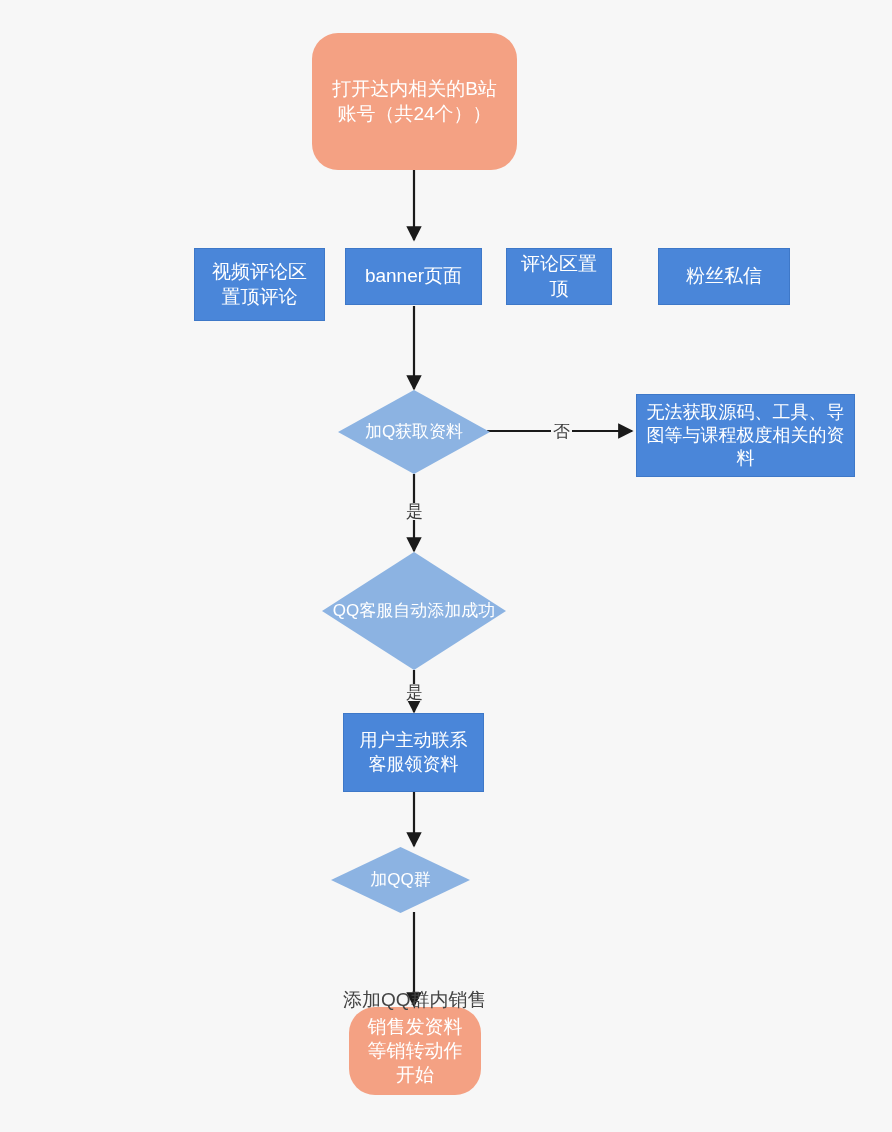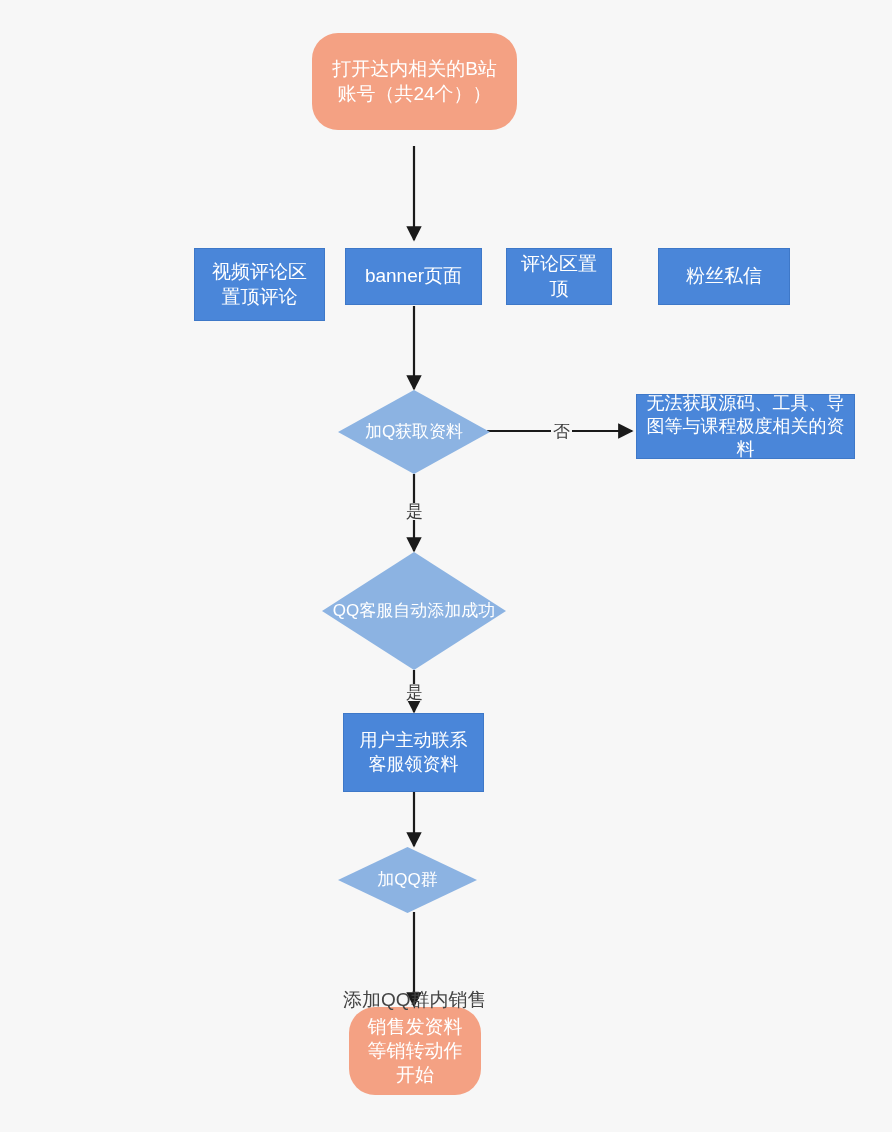--- a/index.html
+++ b/index.html
@@ -116,21 +116,21 @@
 
     <line x1="414" y1="474" x2="414" y2="551" stroke="#1a1a1a" stroke-width="2.2" marker-end="url(#arrow)"></line>
 
     <line x1="414" y1="670" x2="414" y2="712" stroke="#1a1a1a" stroke-width="2.2" marker-end="url(#arrow)"></line>
 
     <line x1="414" y1="792" x2="414" y2="846" stroke="#1a1a1a" stroke-width="2.2" marker-end="url(#arrow)"></line>
 
     <line x1="414" y1="912" x2="414" y2="1006" stroke="#1a1a1a" stroke-width="2.2" marker-end="url(#arrow)"></line>
   </svg>
 
-  <div class="node terminal" style="left:312px; top:33px; width:205px; height:97px;">
+  <div class="node terminal" style="left:312px; top:33px; width:205px; height:137px;">
     <span>打开达内相关的B站账号（共24个））</span>
   </div>
 
 
   <div class="node process" style="left:194px; top:248px; width:131px; height:73px;">
     <span>视频评论区置顶评论</span>
   </div>
 
   <div class="node process" style="left:345px; top:248px; width:137px; height:57px;">
     <span>banner页面</span>
@@ -142,34 +142,34 @@
 
   <div class="node process" style="left:658px; top:248px; width:132px; height:57px;">
     <span>粉丝私信</span>
   </div>
 
   <div class="node decision" style="left:338px; top:390px; width:152px; height:84px;text-align:center;">
     <span class="dia"></span>
     <span class="dtext">加Q获取资料</span>
   </div>
 
-  <div class="node process small" style="left:636px; top:394px; width:219px; height:65px;">
+  <div class="node process small" style="left:636px; top:394px; width:219px; height:83px;">
     <span>无法获取源码、工具、导图等与课程极度相关的资料</span>
   </div>
 
   <div class="node decision" style="left:322px; top:552px; width:184px; height:118px;">
     <span class="dia"></span>
     <span class="dtext">QQ客服自动添加成功</span>
   </div>
 
   <div class="node process small" style="left:343px; top:713px; width:141px; height:79px;">
     <span>用户主动联系客服领资料</span>
   </div>
 
-  <div class="node decision" style="left:338px; top:847px; width:139px; height:66px;">
+  <div class="node decision" style="left:331px; top:847px; width:139px; height:66px;">
     <span class="dia"></span>
     <span class="dtext">加QQ群</span>
   </div>
 
   <div class="node terminal" style="left:349px; top:1007px; width:132px; height:88px;">
     <span>销售发资料等销转动作开始</span>
   </div>
 
   <div class="edge-label" style="left:551px; top:423px;">否</div>
 

